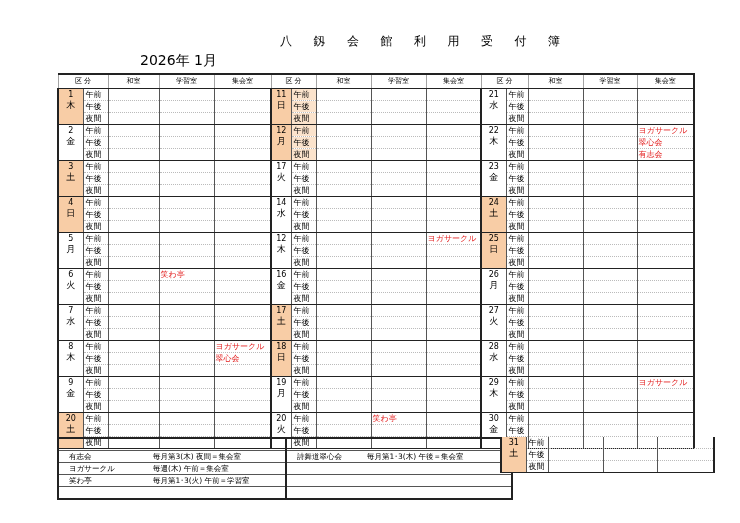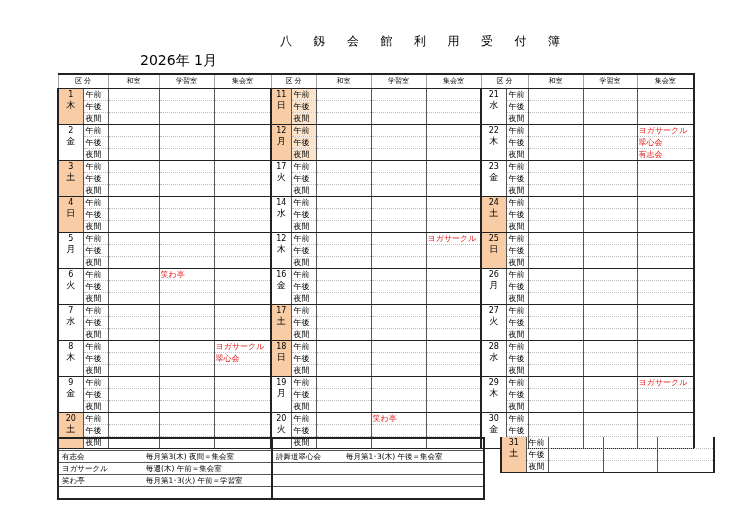--- a/index.html
+++ b/index.html
@@ -17,21 +17,21 @@
   td.day.hol { background:#f8cda6; }
   td.day .d { display:block; }
   td.day .w { display:block; font-size:9px; }
   td.per { font-size:8px; height:11px; border-left:1px solid #555; padding-left:2px !important; }
   td.per.hol { background:#fbe3cc; }
   td.cell { border-left:1px solid #555; height:11px; color:#e32020; font-size:8.5px; padding-left:1px !important; }
   tr.sub td.cell, tr.sub td.per { border-bottom:1px dotted #bbb; }
   tr.end td.cell, tr.end td.per { border-bottom:1.5px solid #222; }
   td.rb { border-right:2px solid #222; }
   .notes { position:absolute; left:57px; top:437px; border-collapse:collapse; table-layout:fixed; }
-  .notes td { font-size:7.5px; height:11px; padding:0 3px; border-bottom:1px solid #555; white-space:nowrap; }
+  .notes td { font-size:7.5px; height:11px; padding:0 10px; border-bottom:1px solid #555; white-space:nowrap; }
   .notes td.l { border-left:2px solid #222; border-right:2px solid #222; width:206px; }
   .notes td.r { border-right:2px solid #222; width:204px;margin-top:48px; }
   .notes tr.first td { border-top:2px solid #222; }
   .notes tr.lastrow td { border-bottom:2px solid #222; }
   .notes .n { display:inline-block; width:84px; }
 </style>
 </head>
 <body>
 
 <div class="title-month">2026年 1月</div>

